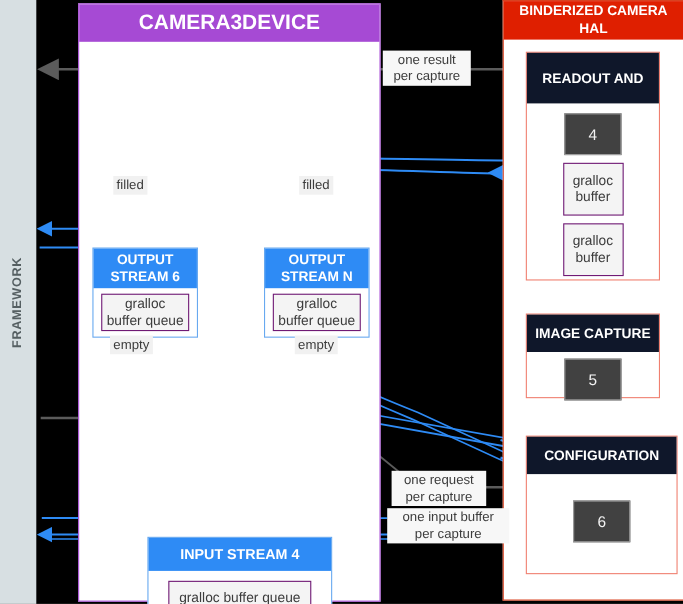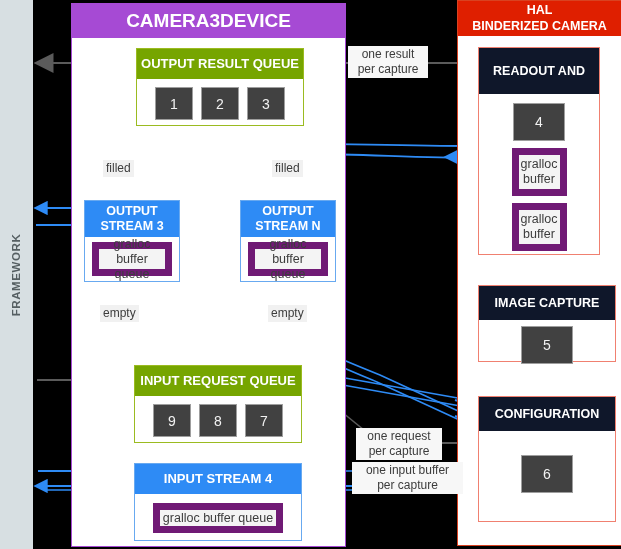--- a/index.html
+++ b/index.html
@@ -105,21 +105,21 @@
     padding: 8px 0;
   }
   
   .queue { border: 1px solid #9bbb20; }
   .queue .group-title {
     background: #76a500;
     height: 30px;
     font-size: 13px;
   }
   
-  .stream { border: 1px solid #68a9f0; }
+  .stream { border: 1px solid #68a9f0; margin-top: 25px; }
   .stream .group-title {
     background: #2e8bf5;
     height: 36px;
     font-size: 12.5px;
   }
   .stream.single .group-title { height: 30px; font-size: 13px; }
   
   .halblock { border: 1px solid #f08070; }
   .halblock .group-title {
     background: #0f172a;
@@ -137,21 +137,21 @@
     font-size: 14px;
     display: flex;
     align-items: center;
     justify-content: center;
   }
   .chip.wide { width: 52px; height: 38px; }
   
   .gralloc {
     box-sizing: border-box;
     background: #f4f4f4;
-    border: 7px solid #701a75;
+    border: 1px solid #701a75;
     color: #3c3c3c;
     font-size: 12.5px;
     display: flex;
     align-items: center;
     justify-content: center;
     text-align: center;
     line-height: 1.2;
   }
   
   .flabel {
@@ -298,37 +298,29 @@
     <g>
       <line x1="478" y1="486" x2="306" y2="486" stroke="#2e8bf5" stroke-width="1.8" marker-end="url(#ahBlueFat)"></line>
       <line x1="478" y1="490" x2="318" y2="490" stroke="#2e8bf5" stroke-width="1.4"></line>
     </g>
   </svg>
 
   <div class="panel" id="panel-camera3device">
     <div class="panel-header" id="header-camera3device">CAMERA3DEVICE</div>
   </div>
 
-  <div class="group queue" style="left:136px; top:48px; width:168px; height:78px;">
-    <div class="group-title">OUTPUT RESULT QUEUE</div>
-    <div class="group-body">
-      <div class="chip">1</div>
-      <div class="chip">2</div>
-      <div class="chip">3</div>
-    </div>
-  </div>
 
   <div class="flabel zlbl" style="left:103px; top:160px;">filled</div>
   <div class="flabel zlbl" style="left:272px; top:160px;">filled</div>
 
   <div class="group stream" style="left:84px; top:200px; width:96px; height:82px;">
     <div class="group-title">
       <div>
         <div>OUTPUT</div>
-        <div>STREAM 3</div>
+        <div>STREAM 6</div>
       </div>
     </div>
     <div class="group-body" style="padding:5px 0;">
       <div class="gralloc" style="width:80px;height:34px;">
         <div>
           <div>gralloc</div>
           <div>buffer queue</div>
         </div>
       </div>
     </div>
@@ -349,41 +341,33 @@
           <div>gralloc</div>
           <div>buffer queue</div>
         </div>
       </div>
     </div>
   </div>
 
   <div class="flabel zlbl" style="left:100px; top:305px;">empty</div>
   <div class="flabel zlbl" style="left:268px; top:305px;">empty</div>
 
-  <div class="group queue" style="left:134px; top:365px; width:168px; height:78px;">
-    <div class="group-title">INPUT REQUEST QUEUE</div>
-    <div class="group-body">
-      <div class="chip">9</div>
-      <div class="chip">8</div>
-      <div class="chip">7</div>
-    </div>
-  </div>
 
   <div class="group stream single" style="left:134px; top:463px; width:168px; height:78px;">
     <div class="group-title">INPUT STREAM 4</div>
     <div class="group-body" style="padding:9px 0;">
       <div class="gralloc" style="width:130px;height:30px;">gralloc buffer queue</div>
     </div>
   </div>
 
   <div class="panel" id="panel-hal">
     <div class="panel-header" id="header-hal">
       <div>
+        <div>BINDERIZED CAMERA</div>
         <div>HAL</div>
-        <div>BINDERIZED CAMERA</div>
       </div>
     </div>
   </div>
 
   <div class="group halblock" style="left:478px; top:47px; width:122px; height:208px;">
     <div class="group-title" style="height:46px;">
       <div>
         <div>READOUT AND</div>
       </div>
     </div>
@@ -397,21 +381,21 @@
       </div>
       <div class="gralloc" style="width:55px;height:48px;">
         <div>
           <div>gralloc</div>
           <div>buffer</div>
         </div>
       </div>
     </div>
   </div>
 
-  <div class="group halblock" style="left:478px; top:285px; width:138px; height:77px;">
+  <div class="group halblock" style="left:478px; top:285px; width:122px; height:77px;">
     <div class="group-title">IMAGE CAPTURE</div>
     <div class="group-body" style="padding:6px 0;">
       <div class="chip wide">5</div>
     </div>
   </div>
 
   <div class="group halblock" style="left:478px; top:396px; width:138px; height:126px;">
     <div class="group-title">CONFIGURATION</div>
     <div class="group-body" style="padding:24px 0;">
       <div class="chip wide">6</div>

